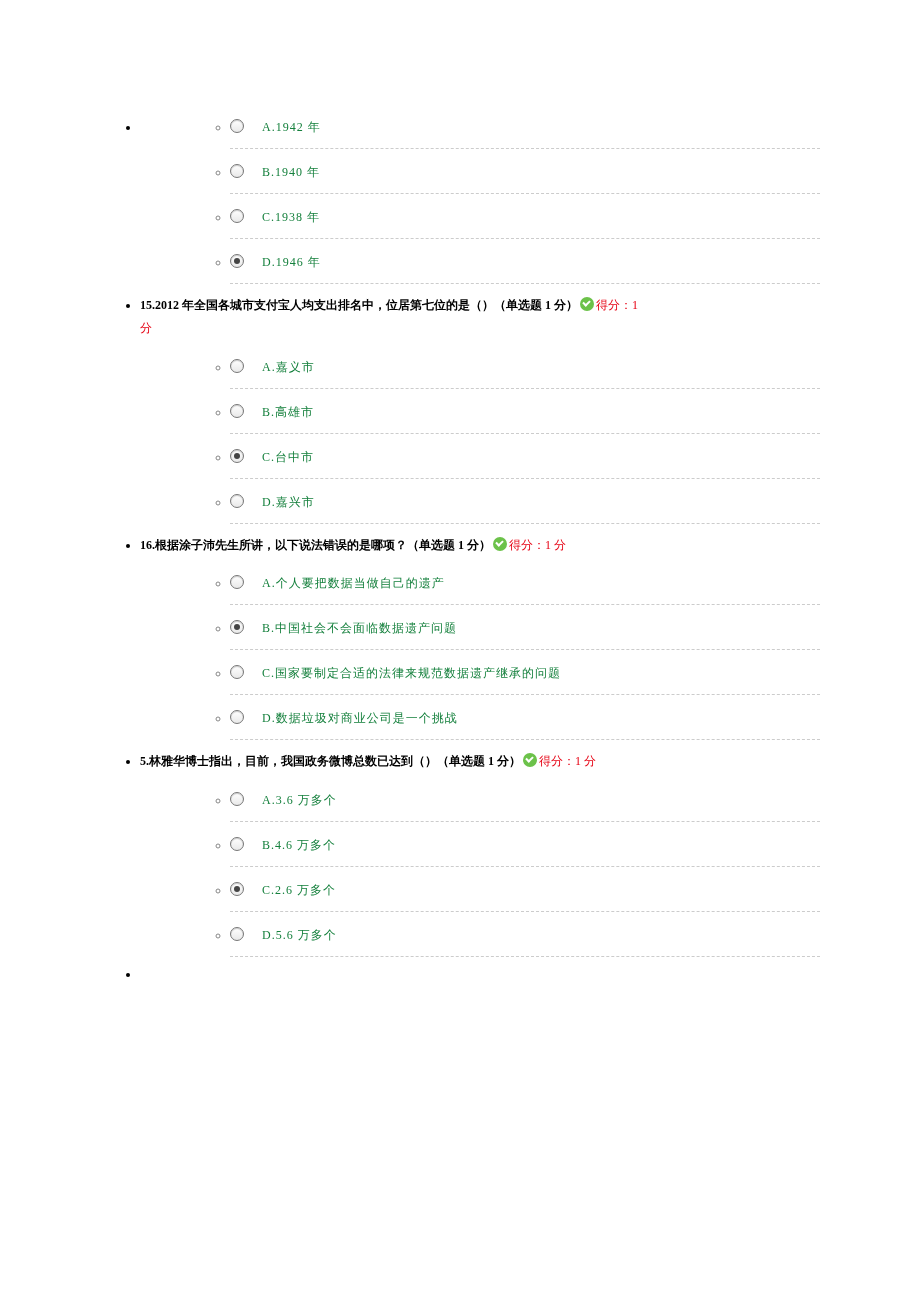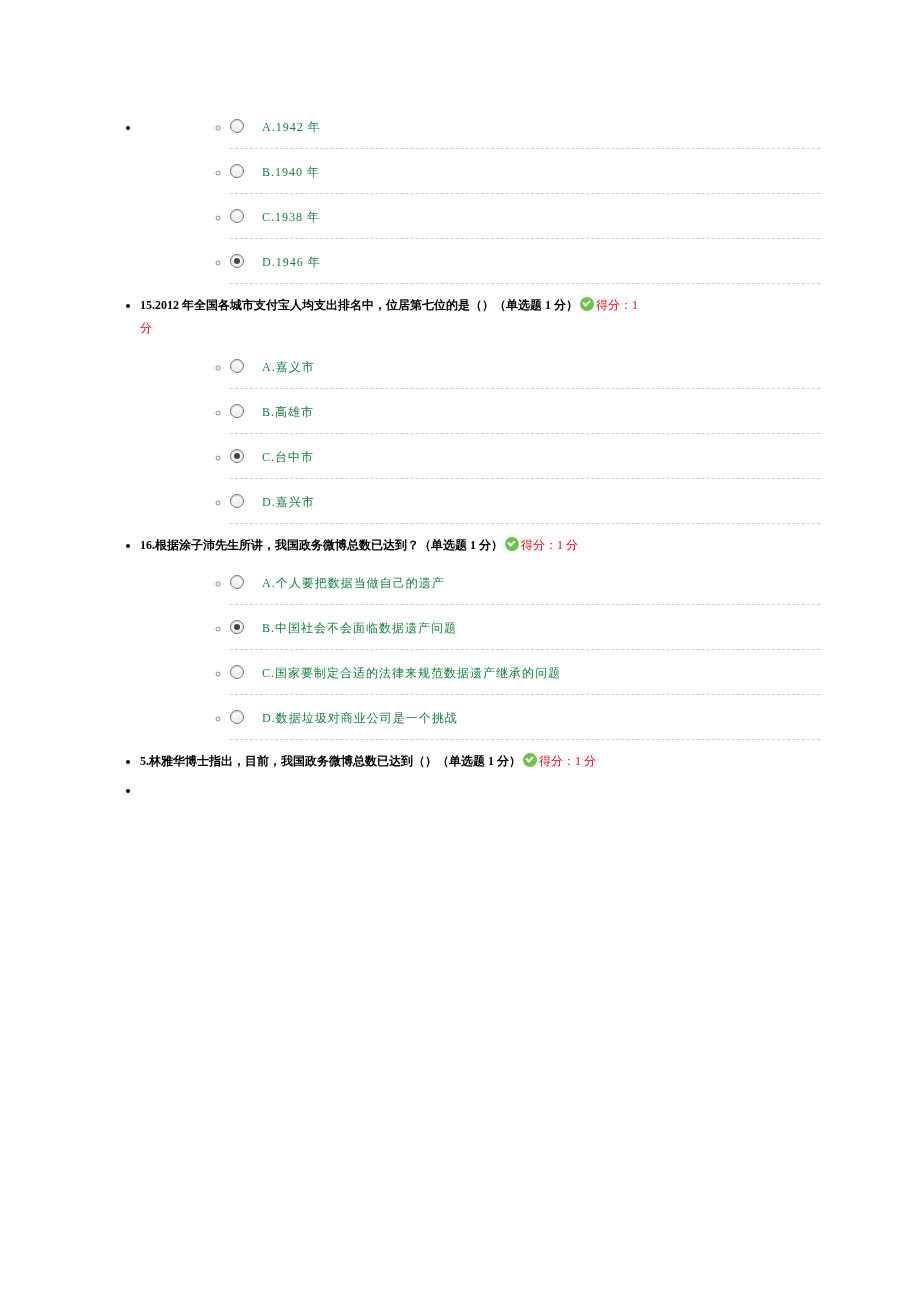--- a/index.html
+++ b/index.html
@@ -117,27 +117,33 @@
       <li class="question">
         <div class="q-title"><span class="q-num">15.</span><span class="q-text">2012 年全国各城市支付宝人均支出排名中，位居第七位的是（）</span><span class="q-type">（单选题 1 分）</span><span class="check-icon"></span><span class="score">得分：1</span><br><span class="score">分</span></div>
         <ul class="options">
           <li><span class="opt-inner"><span class="radio-icon"></span><span class="opt-text">A.嘉义市</span></span></li>
           <li><span class="opt-inner"><span class="radio-icon"></span><span class="opt-text">B.高雄市</span></span></li>
           <li><span class="opt-inner"><span class="radio-icon selected"></span><span class="opt-text">C.台中市</span></span></li>
           <li><span class="opt-inner"><span class="radio-icon"></span><span class="opt-text">D.嘉兴市</span></span></li>
         </ul>
       </li>
       <li class="question">
-        <div class="q-title"><span class="q-num">16.</span><span class="q-text">根据涂子沛先生所讲，我国政务微博总数已达到？</span><span class="q-type">（单选题 1 分）</span><span class="check-icon"></span><span class="score">得分：1 分</span></div>
+        <div class="q-title"><span class="q-num">16.</span><span class="q-text">根据涂子沛先生所讲，以下说法错误的是哪项？</span><span class="q-type">（单选题 1 分）</span><span class="check-icon"></span><span class="score">得分：1 分</span></div>
         <ul class="options">
           <li><span class="opt-inner"><span class="radio-icon"></span><span class="opt-text">A.个人要把数据当做自己的遗产</span></span></li>
           <li><span class="opt-inner"><span class="radio-icon selected"></span><span class="opt-text">B.中国社会不会面临数据遗产问题</span></span></li>
           <li><span class="opt-inner"><span class="radio-icon"></span><span class="opt-text">C.国家要制定合适的法律来规范数据遗产继承的问题</span></span></li>
           <li><span class="opt-inner"><span class="radio-icon"></span><span class="opt-text">D.数据垃圾对商业公司是一个挑战</span></span></li>
         </ul>
       </li>
       <li class="question">
         <div class="q-title"><span class="q-num">5.</span><span class="q-text">林雅华博士指出，目前，我国政务微博总数已达到（）</span><span class="q-type">（单选题 1 分）</span><span class="check-icon"></span><span class="score">得分：1 分</span></div>
+        <ul class="options">
+          <li><span class="opt-inner"><span class="radio-icon"></span><span class="opt-text">A.3.6 万多个</span></span></li>
+          <li><span class="opt-inner"><span class="radio-icon"></span><span class="opt-text">B.4.6 万多个</span></span></li>
+          <li><span class="opt-inner"><span class="radio-icon selected"></span><span class="opt-text">C.2.6 万多个</span></span></li>
+          <li><span class="opt-inner"><span class="radio-icon"></span><span class="opt-text">D.5.6 万多个</span></span></li>
+        </ul>
       </li>
       <li class="question">
       </li>
     </ul>
 </div>
 
 </body></html>

